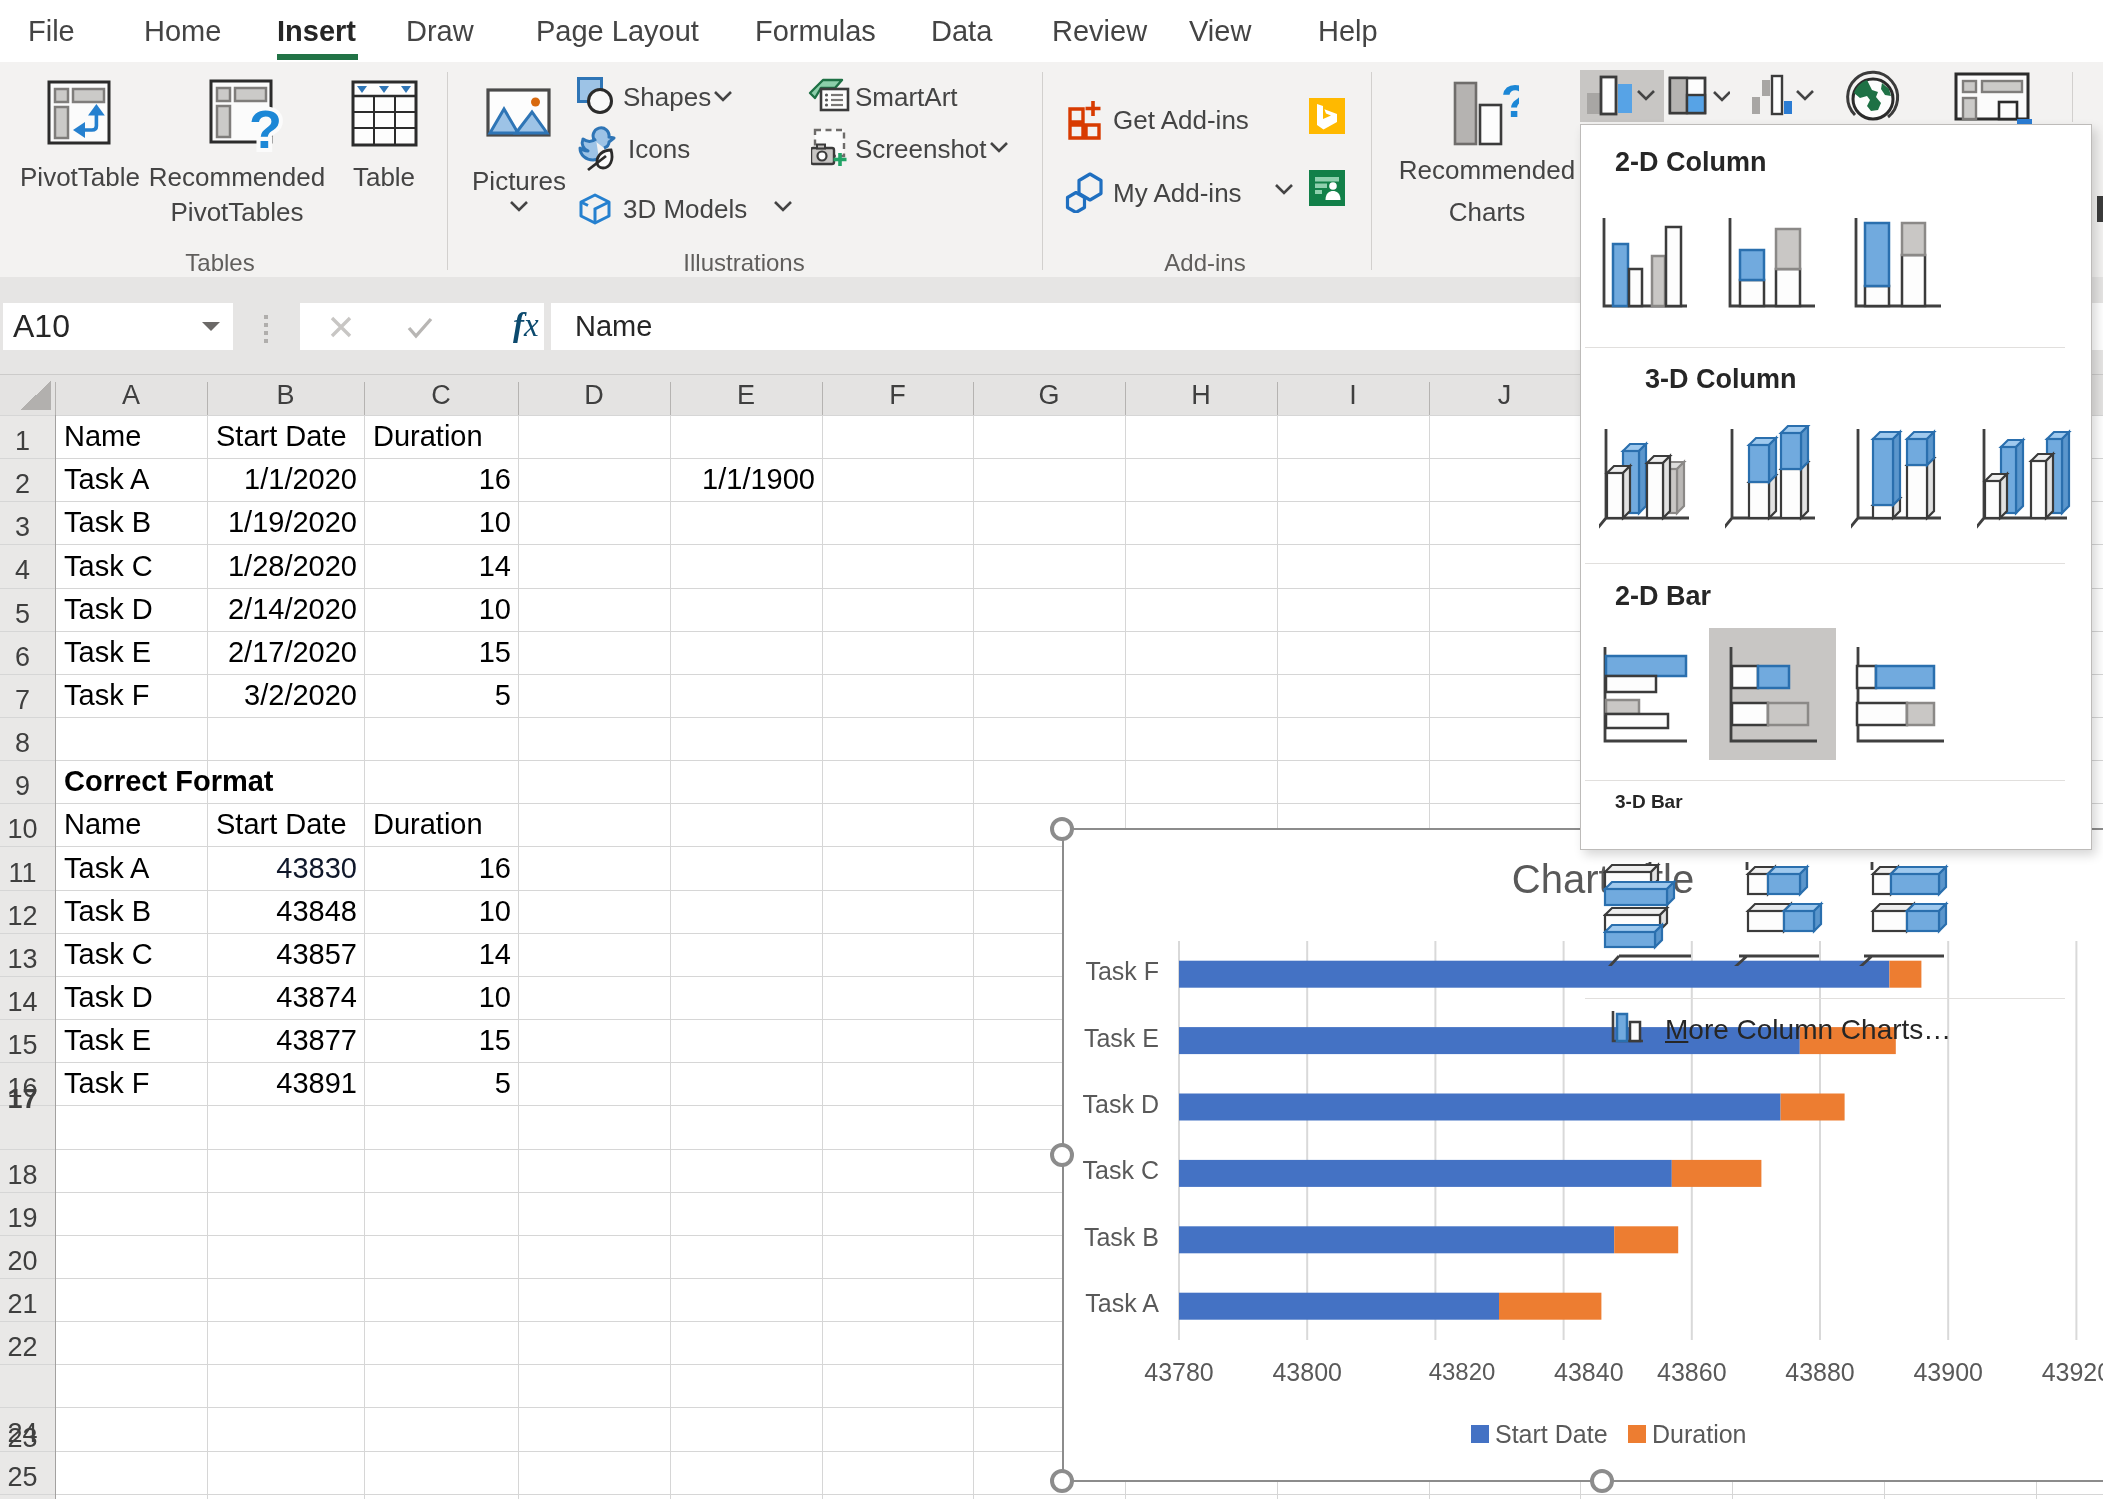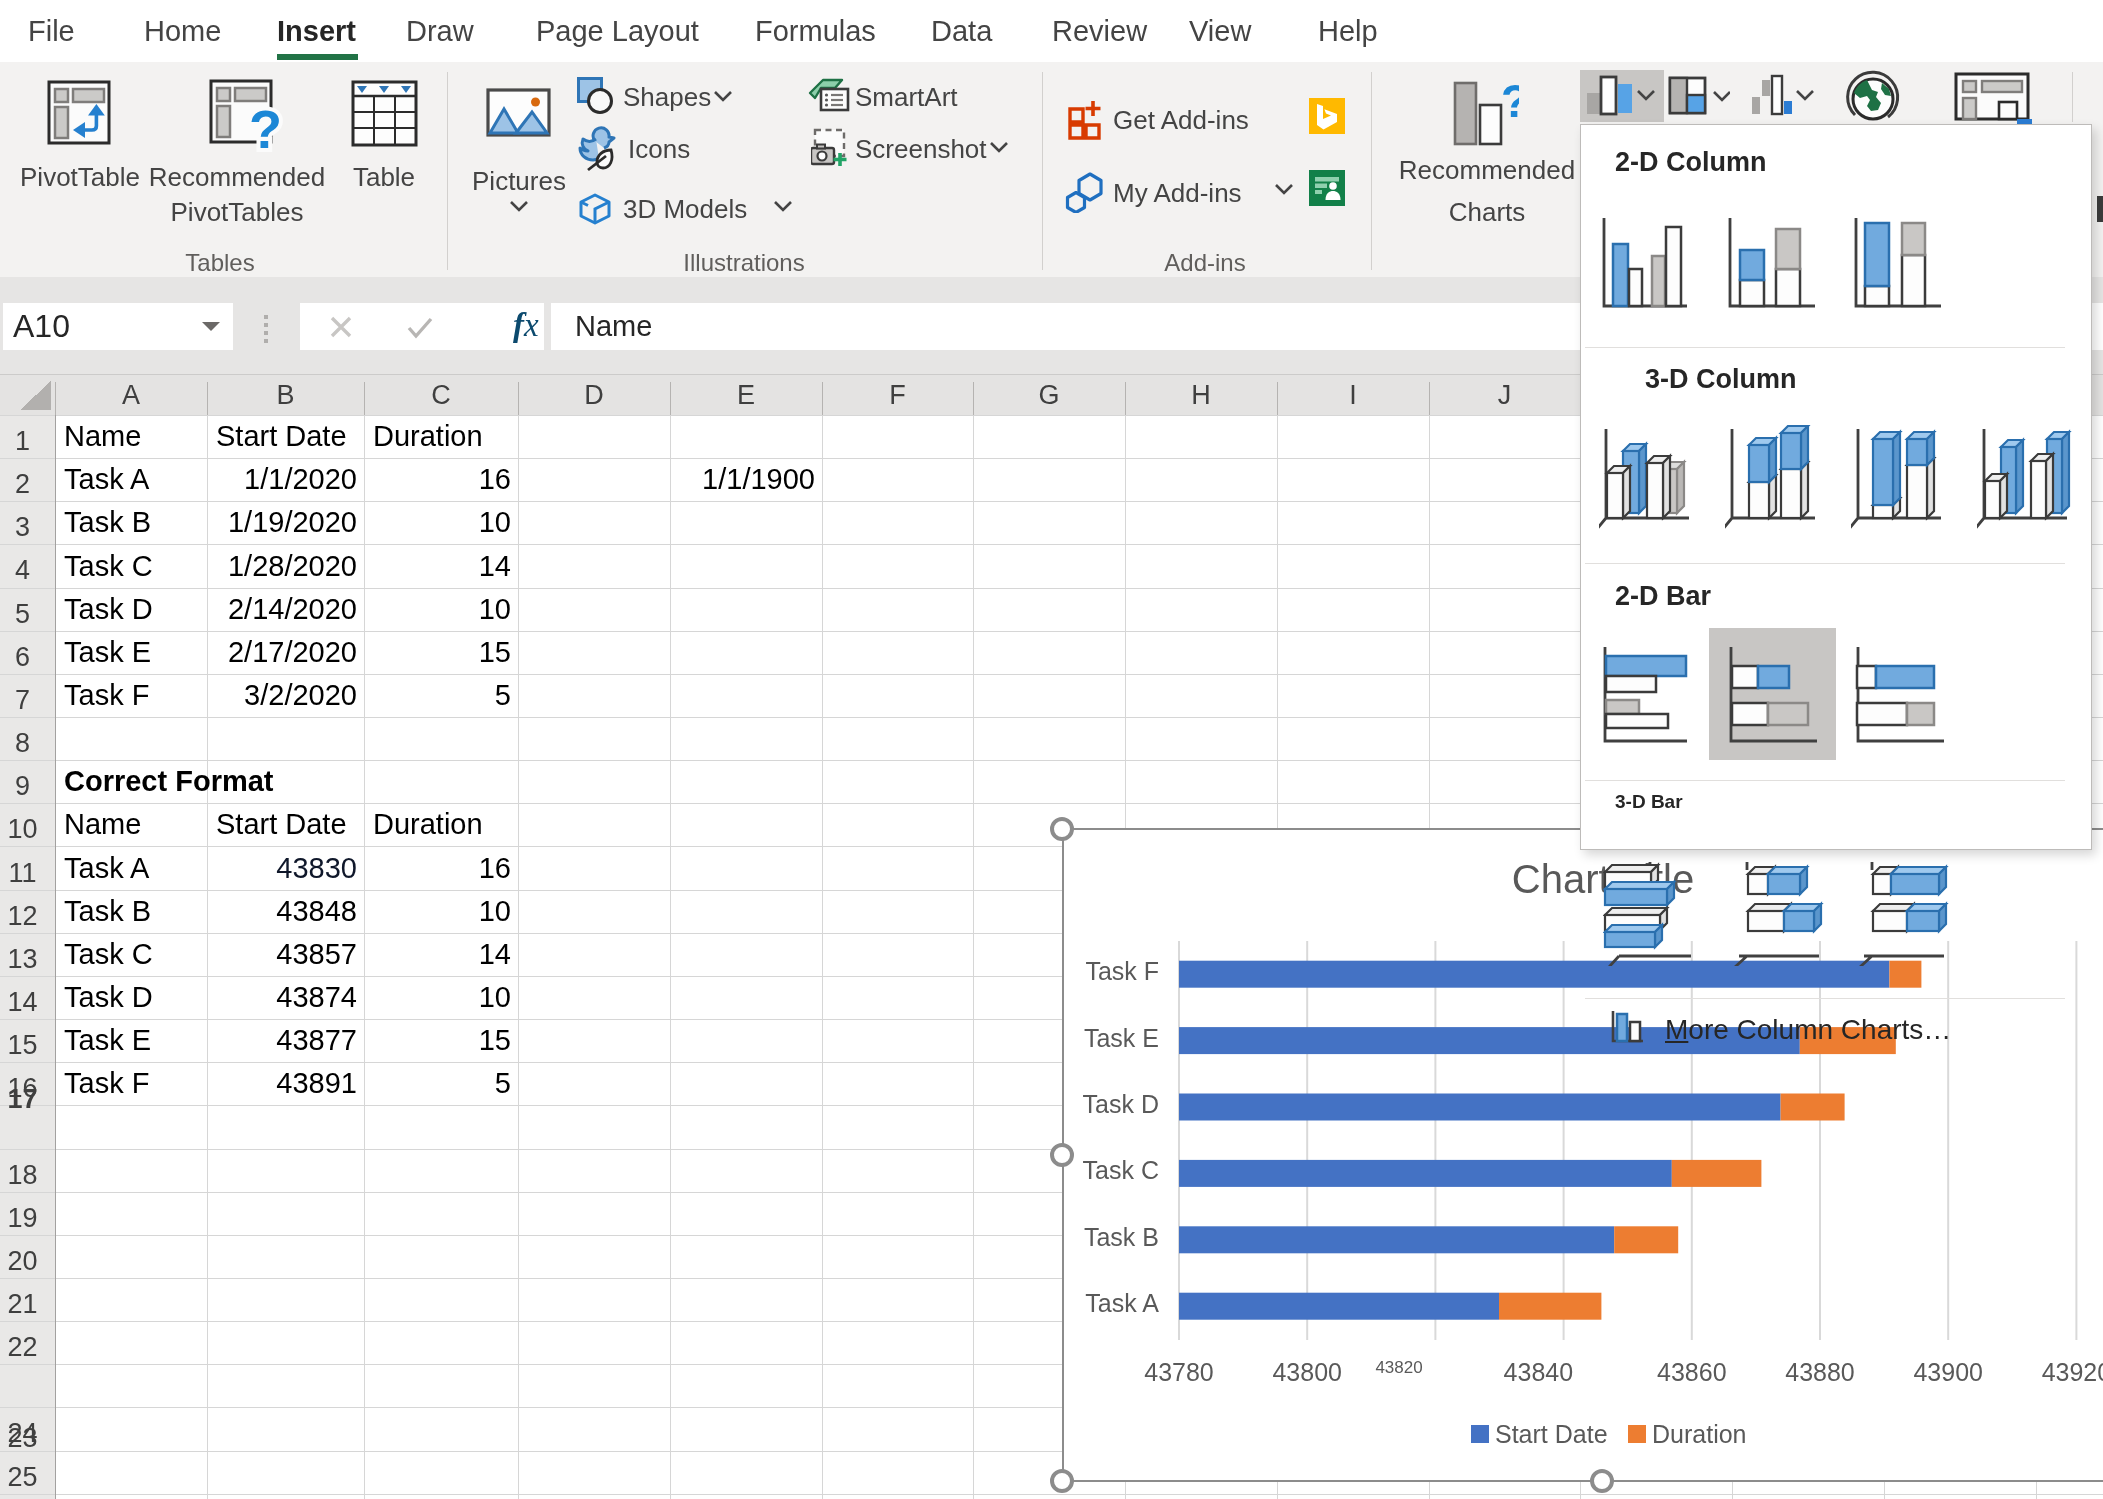--- a/index.html
+++ b/index.html
@@ -371,22 +371,22 @@
 <rect x="435.0" y="462.7" width="102.4" height="27" fill="#ed7d31"></rect>
 </svg>
 <div class="abs" style="left:0;top:127.2px;width:95px;text-align:right;font-size:25px;color:#595959;">Task F</div>
 <div class="abs" style="left:0;top:193.6px;width:95px;text-align:right;font-size:25px;color:#595959;">Task E</div>
 <div class="abs" style="left:0;top:260.0px;width:95px;text-align:right;font-size:25px;color:#595959;">Task D</div>
 <div class="abs" style="left:0;top:326.4px;width:95px;text-align:right;font-size:25px;color:#595959;">Task C</div>
 <div class="abs" style="left:0;top:392.8px;width:95px;text-align:right;font-size:25px;color:#595959;">Task B</div>
 <div class="abs" style="left:0;top:459.2px;width:95px;text-align:right;font-size:25px;color:#595959;">Task A</div>
 <div class="abs" style="left:55.0px;top:528px;width:120px;text-align:center;font-size:25px;color:#595959;">43780</div>
 <div class="abs" style="left:183.2px;top:528px;width:120px;text-align:center;font-size:25px;color:#595959;">43800</div>
-<div class="abs" style="left:311.4px;top:528px;width:120px;text-align:left;font-size:17px;color:#595959;">43820</div>
-<div class="abs" style="left:439.6px;top:528px;width:120px;text-align:left;font-size:25px;color:#595959;">43840</div>
+<div class="abs" style="left:311.4px;top:528px;width:120px;text-align:right;font-size:24px;color:#595959;">43820</div>
+<div class="abs" style="left:439.6px;top:528px;width:120px;text-align:right;font-size:25px;color:#595959;">43840</div>
 <div class="abs" style="left:567.8px;top:528px;width:120px;text-align:center;font-size:25px;color:#595959;">43860</div>
 <div class="abs" style="left:696.0px;top:528px;width:120px;text-align:center;font-size:25px;color:#595959;">43880</div>
 <div class="abs" style="left:824.2px;top:528px;width:120px;text-align:center;font-size:25px;color:#595959;">43900</div>
 <div class="abs" style="left:952.4px;top:528px;width:120px;text-align:center;font-size:25px;color:#595959;">43920</div>
 <div class="abs" style="left:407px;top:595px;width:18px;height:18px;background:#4472c4;"></div>
 <div class="abs" style="left:431px;top:590px;font-size:25px;color:#595959;">Start Date</div>
 <div class="abs" style="left:564px;top:595px;width:18px;height:18px;background:#ed7d31;"></div>
 <div class="abs" style="left:588px;top:590px;font-size:25px;color:#595959;">Duration</div>
 </div>
 <div class="abs" style="left:1050px;top:817px;width:24px;height:24px;border-radius:50%;background:#fff;border:4px solid #8c8c8c;box-sizing:border-box;z-index:12;"></div>

